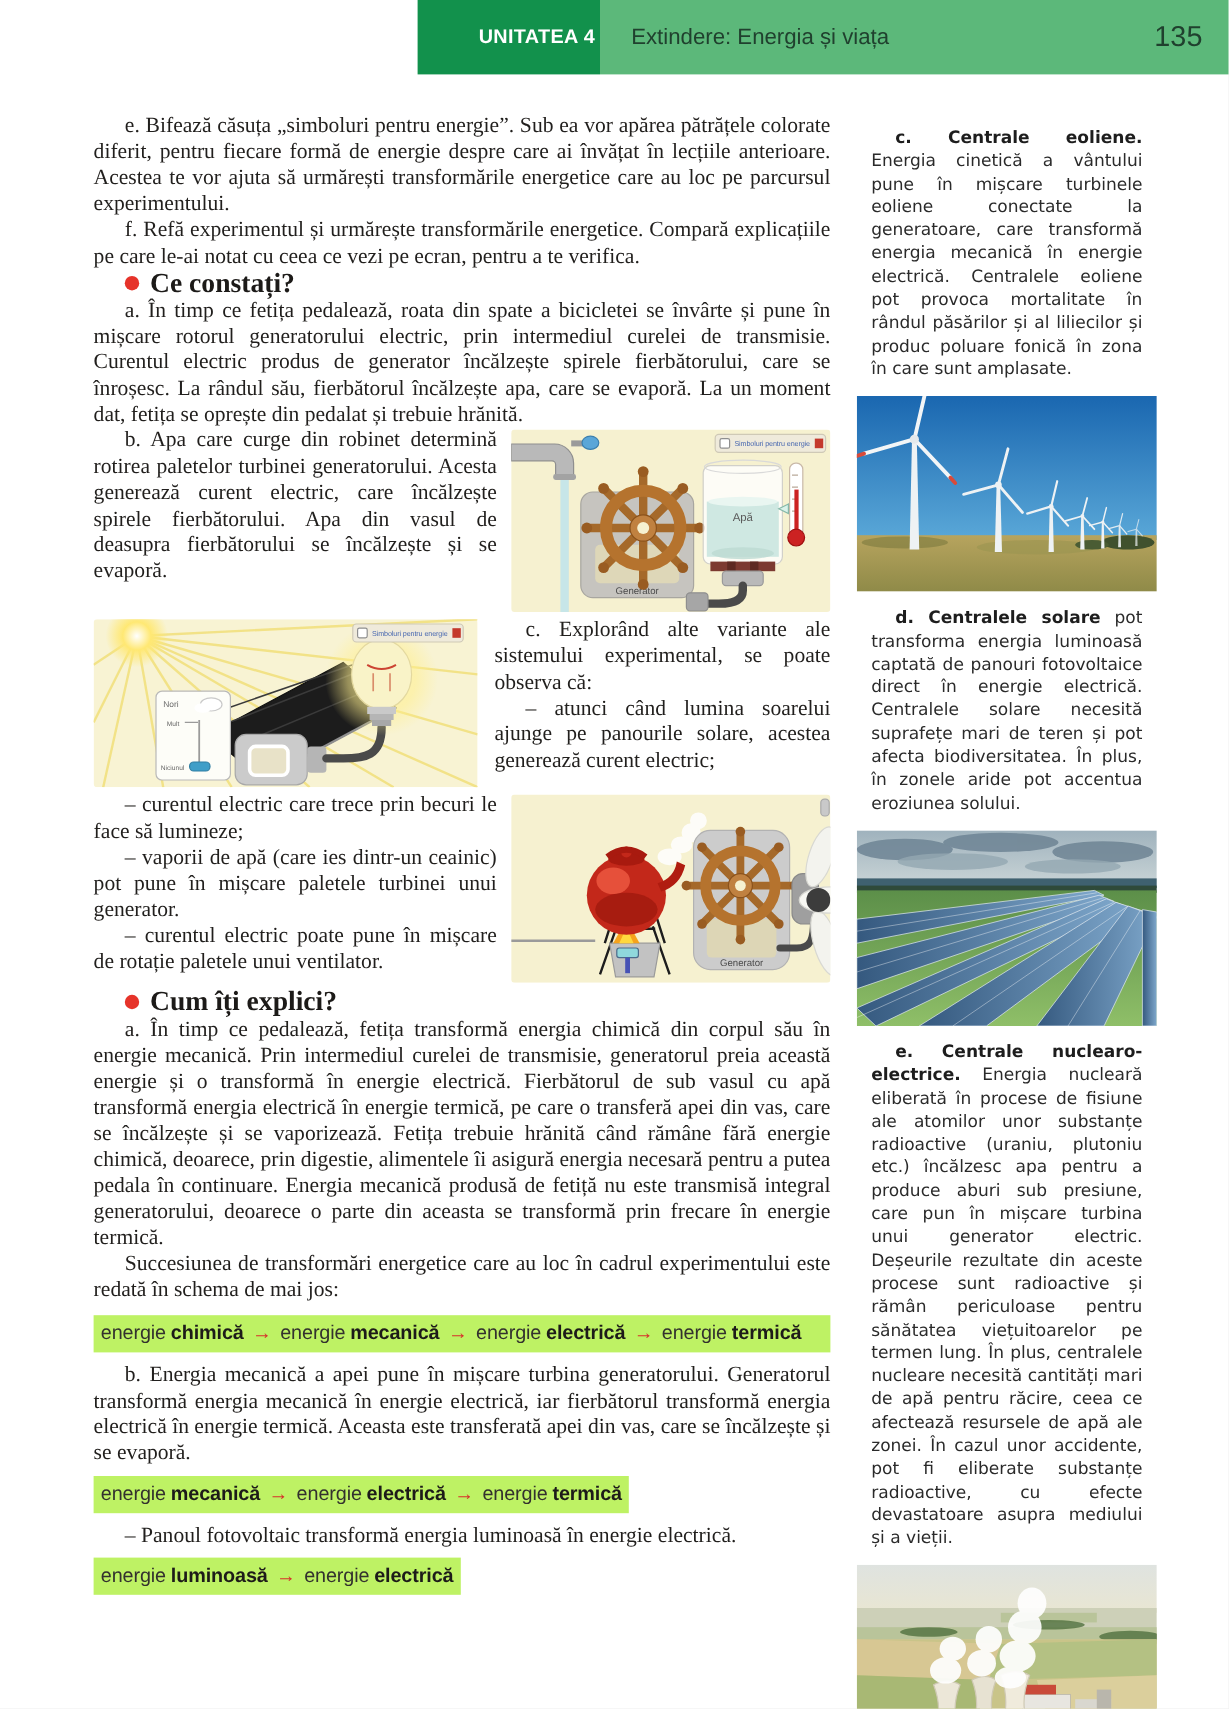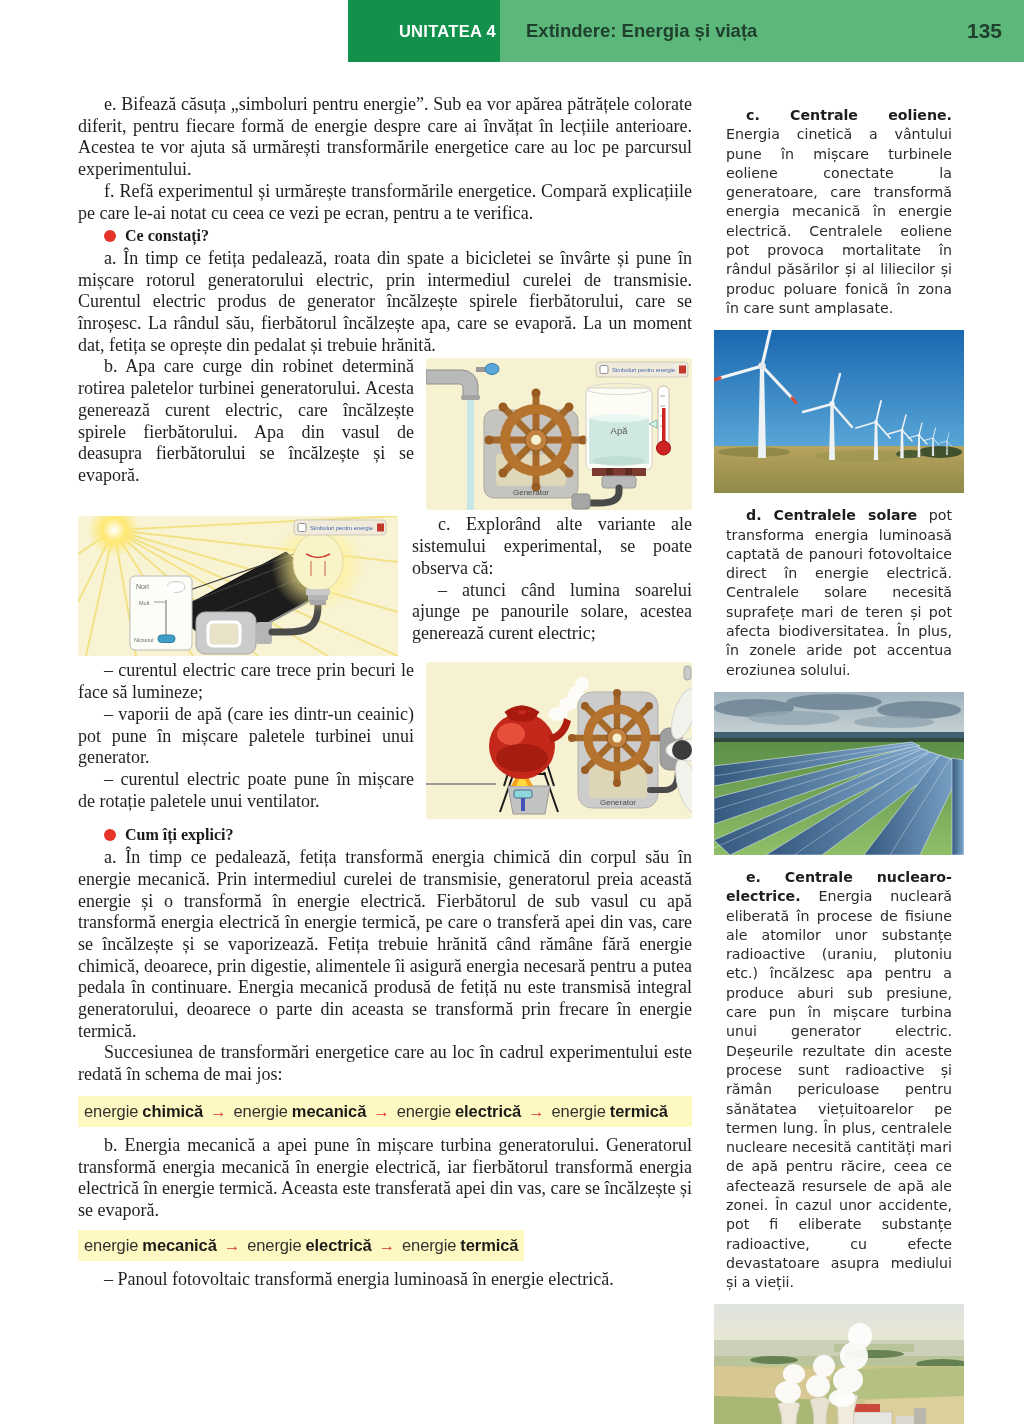--- a/index.html
+++ b/index.html
@@ -6,39 +6,39 @@
   .page{position:relative;width:1024px;height:1424px;background:#ffffff;overflow:hidden;
         font-family:"Liberation Serif","DejaVu Serif",serif;color:#211f1d;}
   
   header{display:flex;height:62px;width:100%;}
   .h-spacer{width:348px;background:#ffffff;}
   .h-unit{width:152px;background:#12914c;color:#ffffff;display:flex;align-items:center;justify-content:flex-end;
           padding-right:4px;box-sizing:border-box;font-family:"Liberation Sans","DejaVu Sans",sans-serif;
           font-weight:bold;font-size:16.5px;letter-spacing:.3px;}
   .h-bar{flex:1;background:#5cb87a;display:flex;align-items:center;justify-content:space-between;
          padding:0 22px 0 26px;box-sizing:border-box;font-family:"Liberation Sans","DejaVu Sans",sans-serif;
-         color:#20402e;font-weight:bold;}
+         color:#20402e;font-weight:normal;}
   .h-title{font-size:18.5px;}
-  .h-page{font-size:21px;}
+  .h-page{font-size:24px;}
   
   .content{display:flex;padding:32px 0 0 78px;box-sizing:border-box;}
   .main{width:614px;}
   .sidebar{width:250px;margin-left:22px;font-family:"DejaVu Sans","Liberation Sans",sans-serif;
            font-size:14.2px;line-height:19.3px;color:#2a2a2a;text-align:justify;}
   
   .main p{margin:0;font-size:18px;line-height:21.7px;text-align:justify;text-indent:26px;}
   .qhead{display:flex;align-items:center;margin:1px 0 1px 26px;line-height:21.7px;}
   .bullet{width:12px;height:12px;border-radius:50%;background:#e6332a;margin-right:9px;flex:0 0 auto;}
-  .qtext{font-weight:bold;font-size:16px;color:#1c1a18;}
+  .qtext{font-weight:bold;font-size:23px;color:#1c1a18;}
   .row::after{content:"";display:block;clear:both;}
   .figR{float:right;margin:2px 0 4px 12px;}
   .figL{float:left;margin:2px 14px 4px 0;}
   
   .chain{font-family:"Liberation Sans","DejaVu Sans",sans-serif;font-size:16.5px;letter-spacing:-.1px;
-         background:#fef9c3;color:#33312e;padding:6px 6px;white-space:nowrap;}
+         background:#bef264;color:#33312e;padding:6px 6px;white-space:nowrap;}
   .chain b{color:#1d1b19;margin-left:4px;}
   .chain .arr{color:#d6332b;font-weight:bold;margin:0 7px;}
   .chain-full{display:block;margin:10px 0 8px;}
   .chain-center{text-align:left;margin:8px 0;}
   .chain-center .chain{display:inline-block;}
   
   .sidebar p{margin:12px;text-indent:20px;}
   .sidebar .slead{font-weight:bold;color:#1d1d1d;}
   .photo{display:block;margin:10px 0 13px;}
   svg text{font-family:"Liberation Sans","DejaVu Sans",sans-serif;}
@@ -316,20 +316,25 @@
       <p>b. Energia mecanică a apei pune în mișcare turbina generatorului. Generatorul transformă energia mecanică în energie electrică, iar fierbătorul transformă energia electrică în energie termică. Aceasta este transferată apei din vas, care se încălzește și se evaporă.</p>
 
       <div class="chain-center">
         <div class="chain">
           <span>energie</span><b>mecanică</b><span class="arr">→</span><span>energie</span><b>electrică</b><span class="arr">→</span><span>energie</span><b>termică</b>
         </div>
       </div>
 
       <p>– Panoul fotovoltaic transformă energia luminoasă în energie electrică.</p>
 
+      <div class="chain-center">
+        <div class="chain">
+          <span>energie</span><b>luminoasă</b><span class="arr">→</span><span>energie</span><b>electrică</b>
+        </div>
+      </div>
 
     </div>
 
     <aside class="sidebar">
 
       <p><b class="slead">c. Centrale eoliene.</b><span> Energia cinetică a vântului pune în mișcare turbinele eoliene conectate la generatoare, care transformă energia mecanică în energie electrică. Centralele eoliene pot provoca mortalitate în rândul păsărilor și al liliecilor și produc poluare fonică în zona în care sunt amplasate.</span></p>
 
       <svg class="photo" width="250" height="163" viewBox="0 0 250 163">
         <defs>
           <linearGradient id="skyW" x1="0" y1="0" x2="0" y2="1">

